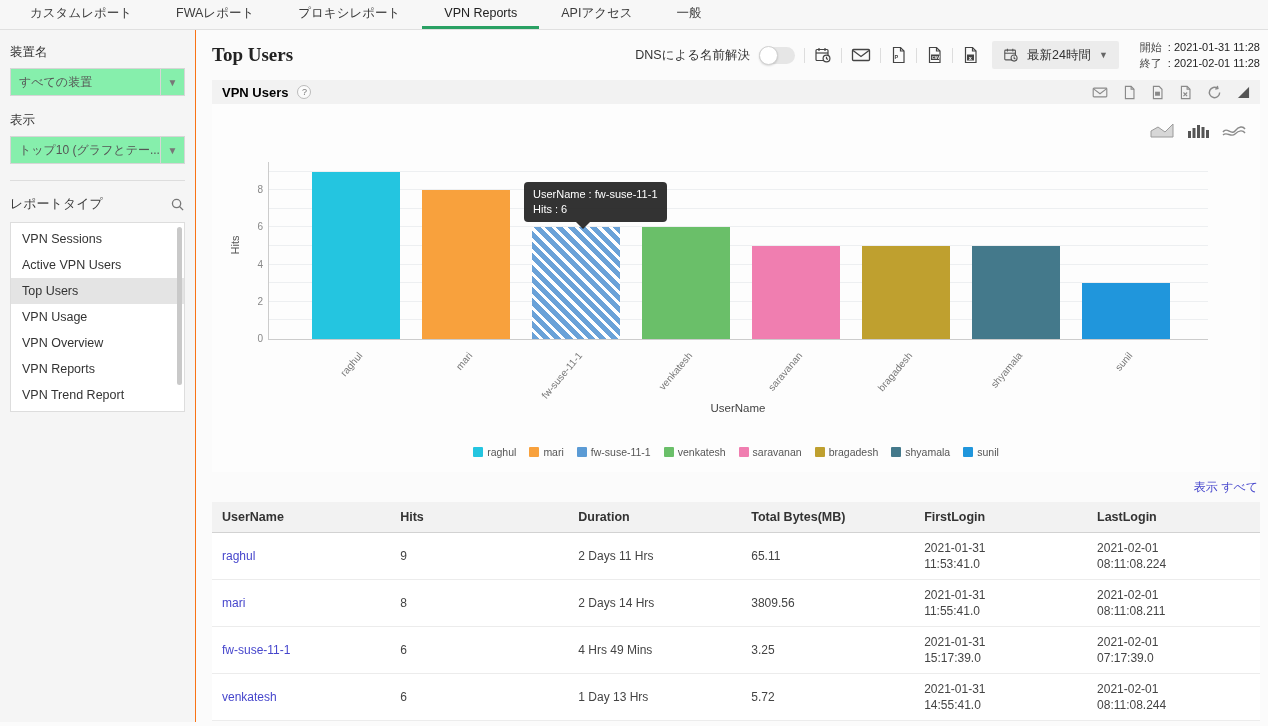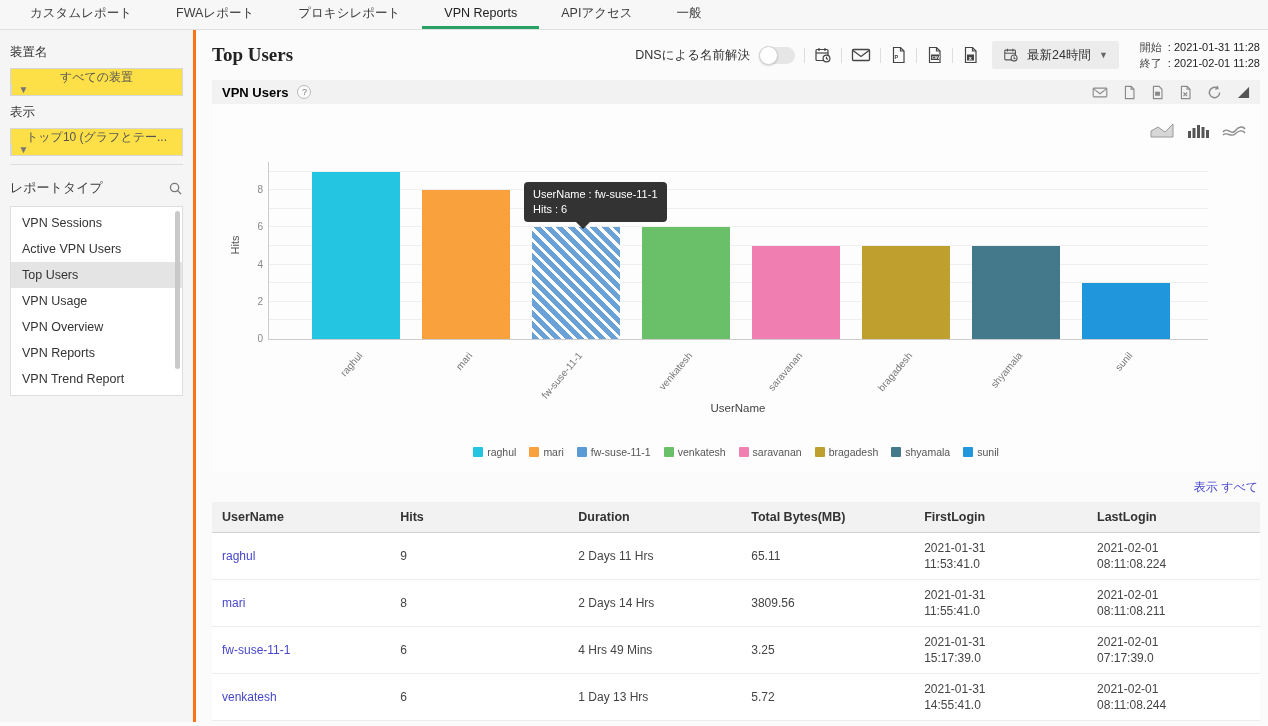--- a/index.html
+++ b/index.html
@@ -7,23 +7,23 @@
   .screen { width:1268px; height:722px; position:relative; overflow:hidden; background:#fbfbfb; }
 
   
   .topbar { height:30px; background:#f7f7f7; border-bottom:1px solid #e0e0e0; display:flex; align-items:stretch; padding-left:8px; }
   .tab { display:flex; align-items:center; padding:0 22px; font-size:12.5px; color:#3c3c3c; cursor:pointer; border-bottom:3px solid transparent; }
   .tab.active { color:#222; border-bottom-color:#2aa164; }
 
   .app { display:flex; height:696px; }
 
   
-  .sidebar { width:196px; background:#f5f5f5; border-right:3px solid #f97316; padding:14px 10px; flex:none; }
+  .sidebar { width:196px; background:#f5f5f5; border-right:1px solid #f97316; padding:14px 10px; flex:none; }
   .side-label { font-size:12.5px; color:#333; margin-bottom:7px; }
-  .select { background:#fde047; border:1px solid #d6d6d6; height:28px; display:flex; align-items:center; margin-bottom:8px; cursor:pointer;flex-direction:column; }
+  .select { background:#86efac; border:1px solid #d6d6d6; height:28px; display:flex; align-items:center; margin-bottom:16px; cursor:pointer; }
   .select .val { flex:1; font-size:12px; color:#555; padding:0 8px; white-space:nowrap; overflow:hidden; }
   .select .caret { width:24px; border-left:1px solid #d6d6d6; color:#777; font-size:10px; text-align:center; align-self:stretch; display:flex; align-items:center; justify-content:center; }
   .side-divider { border:none; border-top:1px solid #ddd; margin:4px 0 14px 0; }
   .rt-head { display:flex; align-items:center; justify-content:space-between; margin-bottom:9px; }
   .rt-head .lbl { font-size:13px; color:#3d3d3d; }
   .report-list { background:#fff; border:1px solid #ddd; position:relative; padding:3px 0; }
   .report-item { font-size:12.5px; color:#333; padding:6px 11px; cursor:pointer; white-space:nowrap; }
   .report-item.selected { background:#e4e4e4; }
   .list-scrollbar { position:absolute; right:2px; top:4px; bottom:4px; width:5px; }
   .list-thumb { position:absolute; top:0; width:5px; height:88%; background:#c9c9c9; border-radius:3px; }

